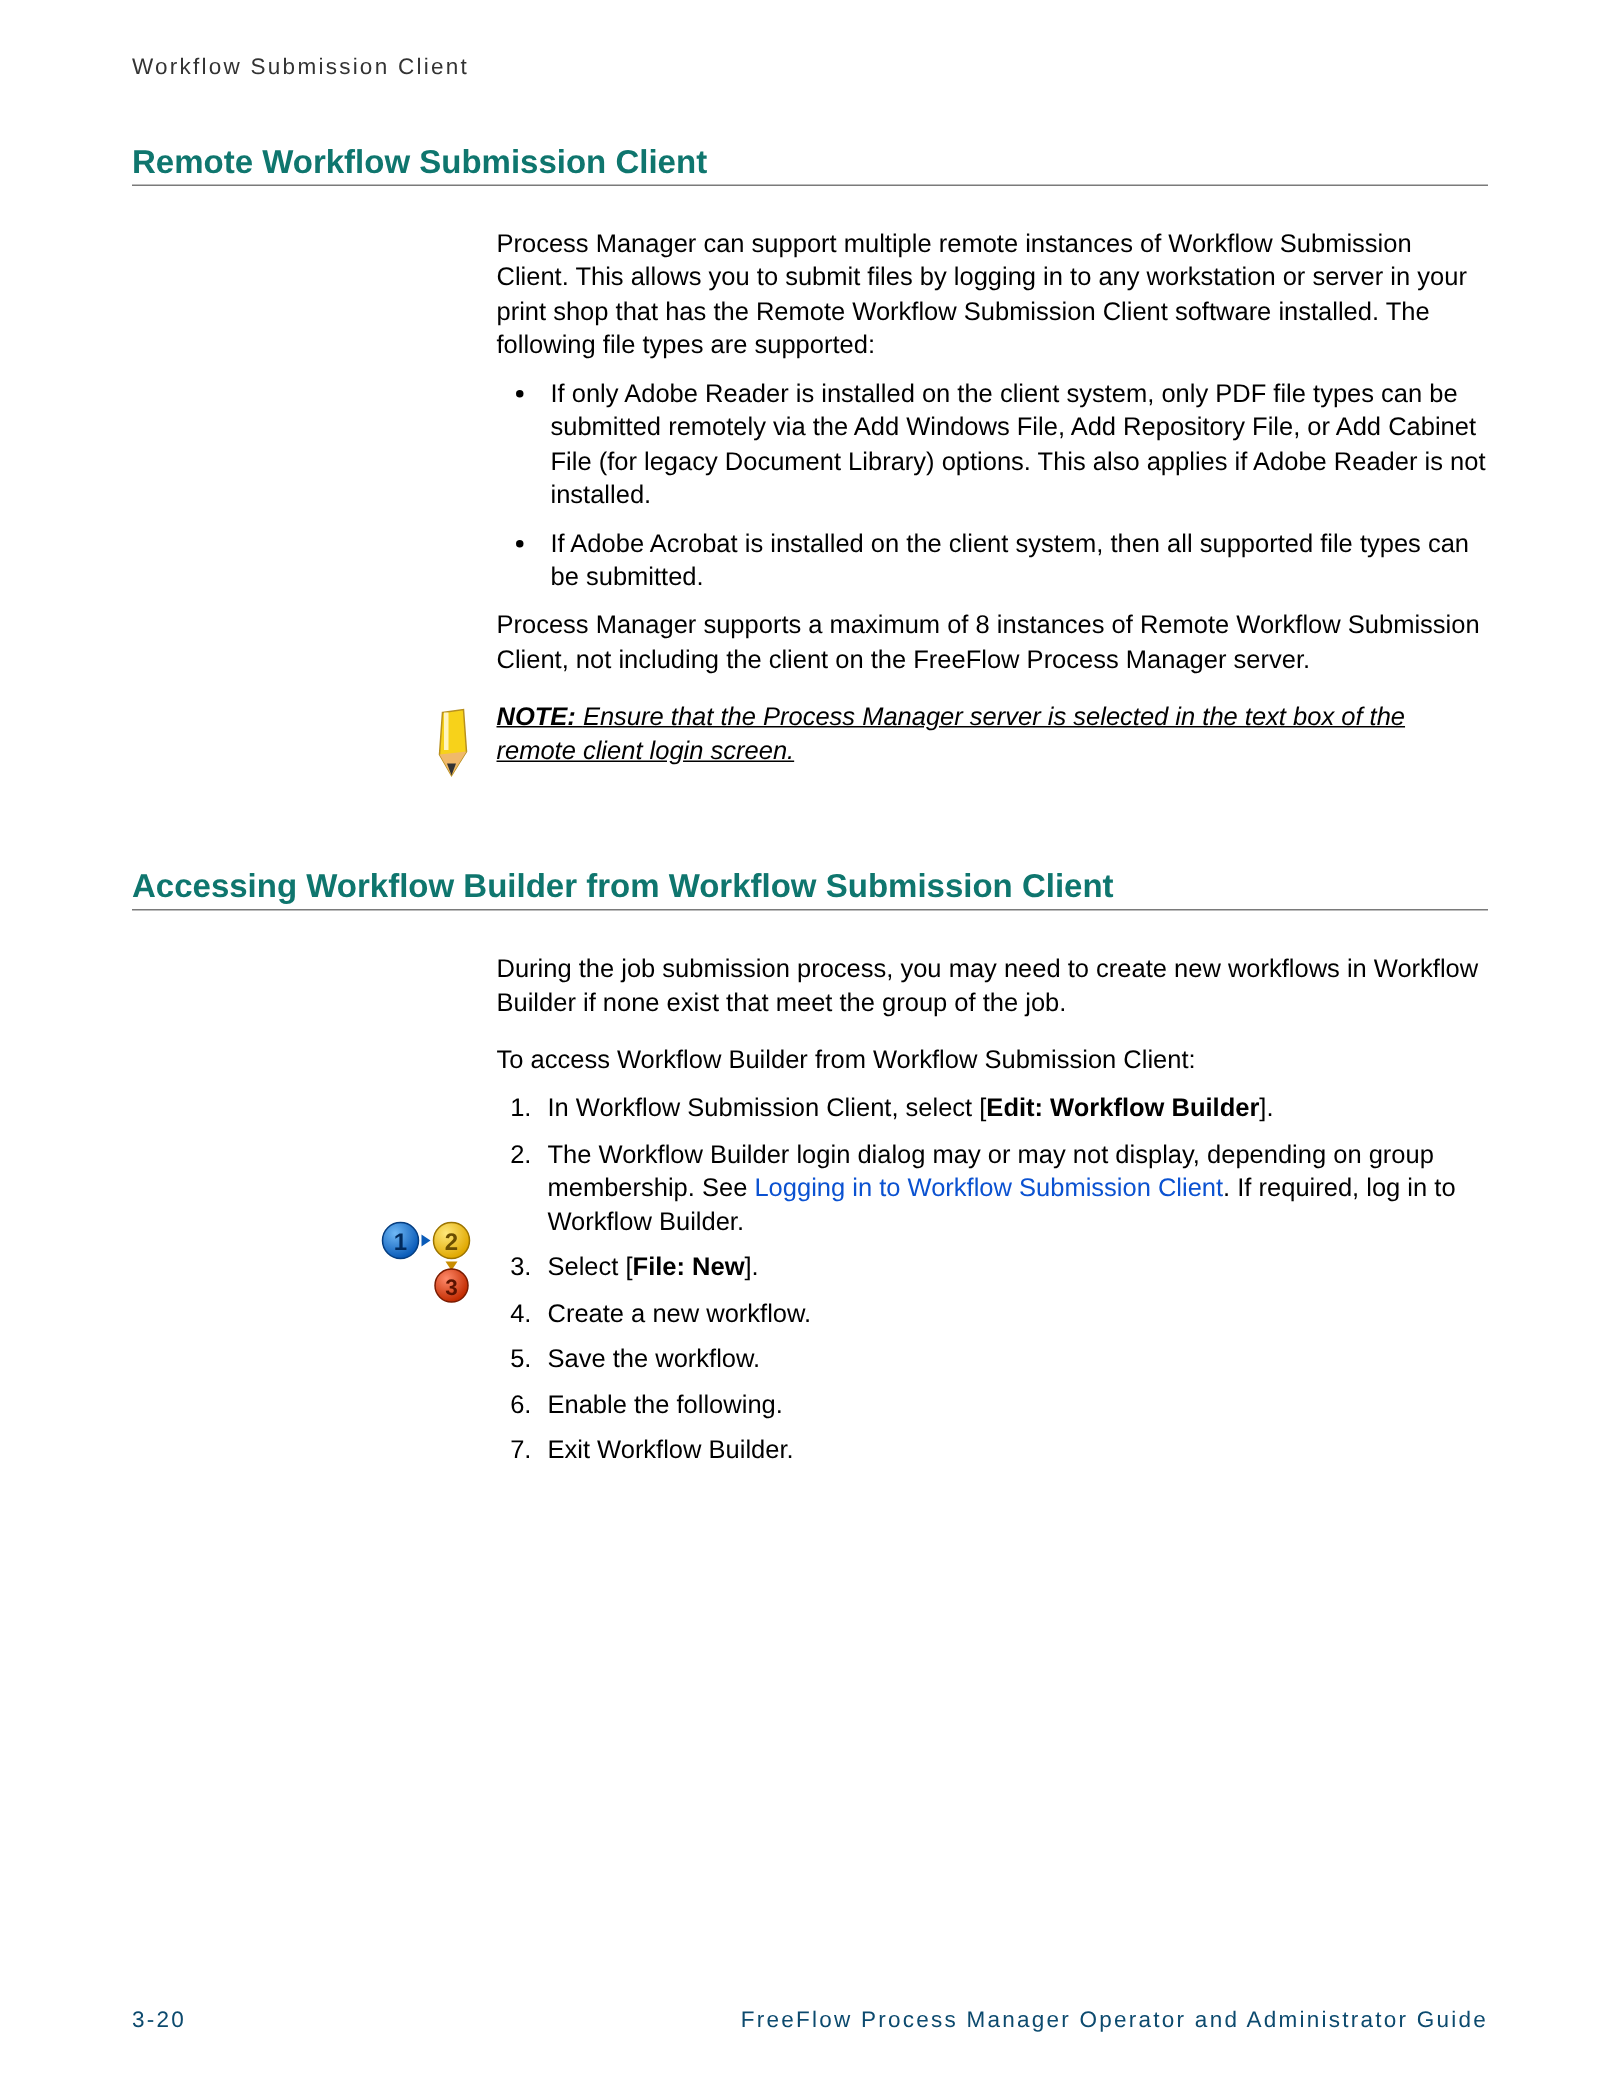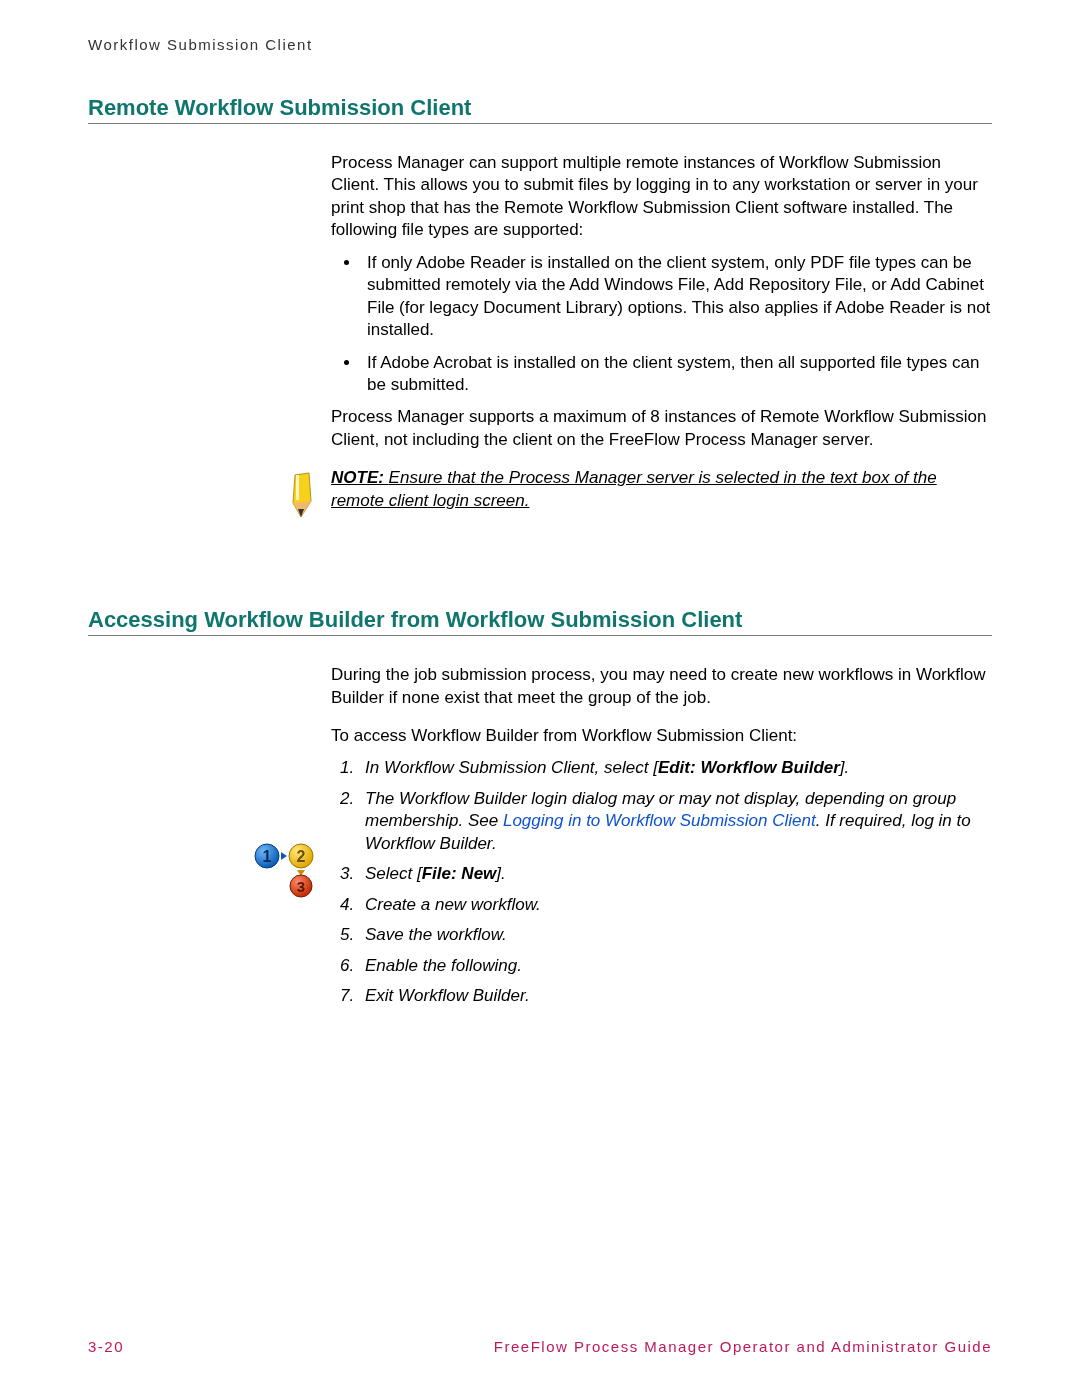--- a/index.html
+++ b/index.html
@@ -60,39 +60,38 @@
     margin-bottom: 10px;
     padding-left: 6px;
   }
   ol.steps {
     margin: 0 0 8px 0;
     padding-left: 28px;
   }
   ol.steps li {
     margin-bottom: 8px;
     padding-left: 6px;
-    font-style: italic;
   }
   .bold { font-weight: bold; }
   .italic { font-style: italic; text-decoration: underline; }
   .link { color: #0b52d1; }
   .note-icon svg { display: block; }
   .steps-icon svg { display: block; }
   .footer {
     position: absolute;
     left: 88px;
     right: 88px;
     bottom: 42px;
     display: flex;
     justify-content: space-between;
     font-size: 15px;
     letter-spacing: 1.5px;
-    color: #be185d;
+    color: #0c4a6e;
   }
-  .sec2 { margin-top: 85px; }
+  .sec2 { margin-top: 56px; }
 </style>
 </head>
 <body>
 
 <div class="page">
 
   <div class="running-header">Workflow Submission Client</div>
 
   <h2 class="section-heading">Remote Workflow Submission Client</h2>
 

